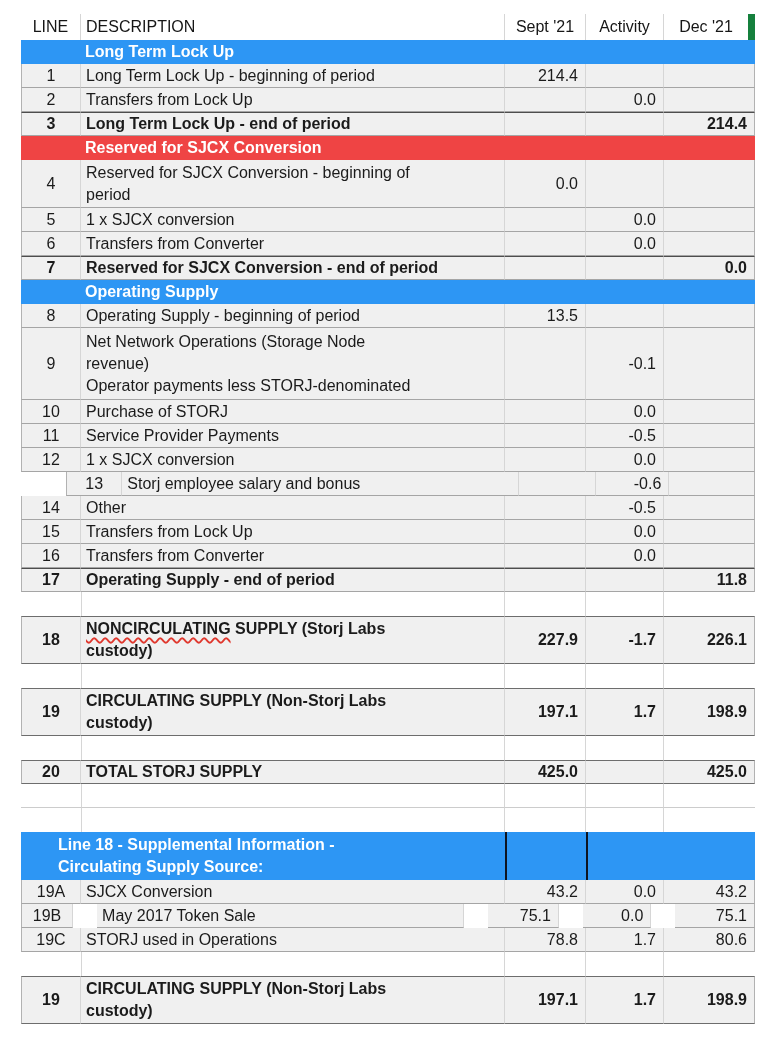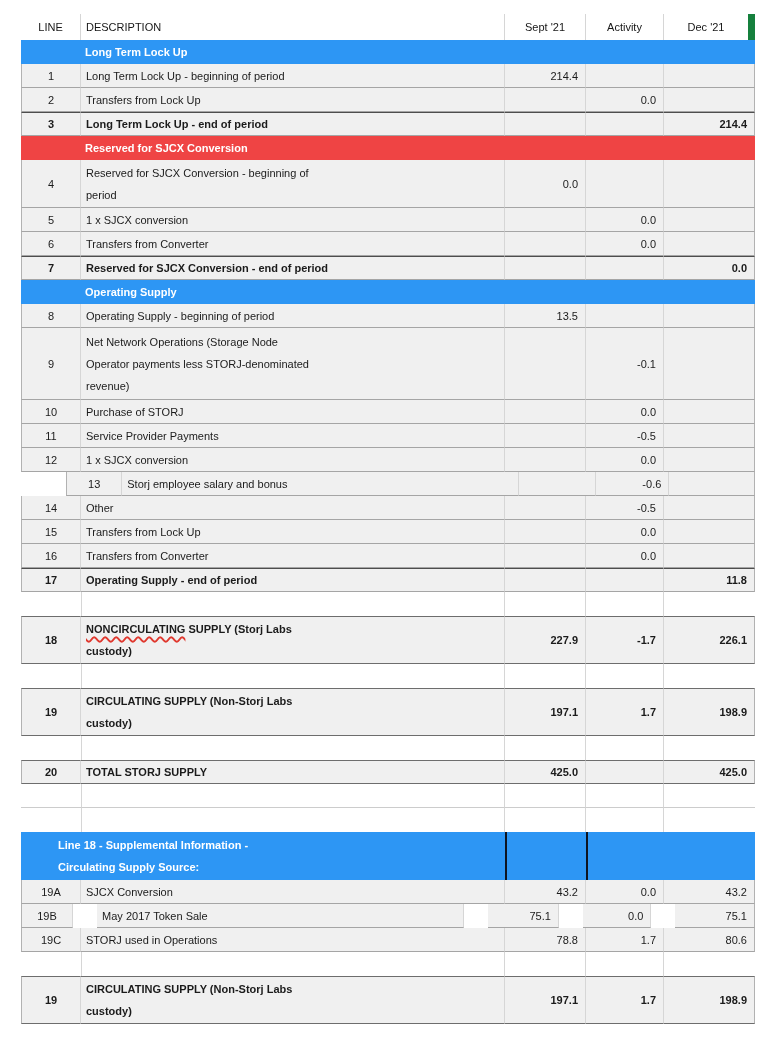--- a/index.html
+++ b/index.html
@@ -1,18 +1,18 @@
 <!DOCTYPE html>
 <html><head>
 <meta charset="utf-8">
 <style>
   html,body{margin:0;padding:0;background:#ffffff;}
   body{width:760px;height:1042px;font-family:"Liberation Sans",sans-serif;color:#1b1b1b;
        -webkit-font-smoothing:antialiased;}
-  #table{margin:14px 0 0 21px;width:734px;font-size:11px;}
+  #table{margin:14px 0 0 21px;width:734px;font-size:16px;}
   .row{display:flex;align-items:stretch;}
   .cell{box-sizing:border-box;display:flex;align-items:center;line-height:20px;overflow:hidden;}
   .c0{width:60px;justify-content:center;}
   .c1{width:424px;padding-left:5px;}
   .c2{width:81px;}
   .c3{width:78px;}
   .c4{width:91px;}
   .num{justify-content:flex-end;padding-right:7px;text-align:right;}
 
   
@@ -128,22 +128,22 @@
       <div class="cell c1">Operating Supply - beginning of period</div>
       <div class="cell c2 num">13.5</div>
       <div class="cell c3 num"></div>
       <div class="cell c4 num"></div>
     </div>
     <div class="row item" style="height: 72px;">
       <div class="cell c0">9</div>
       <div class="cell c1">
         <div class="desc-lines">
           <div class="desc-line">Net Network Operations (Storage Node</div>
+          <div class="desc-line">revenue)</div>
           <div class="desc-line">Operator payments less STORJ-denominated</div>
-          <div class="desc-line">revenue)</div>
         </div>
       </div>
       <div class="cell c2 num"></div>
       <div class="cell c3 num">-0.1</div>
       <div class="cell c4 num"></div>
     </div>
     <div class="row item" style="height: 24px;">
       <div class="cell c0">10</div>
       <div class="cell c1">Purchase of STORJ</div>
       <div class="cell c2 num"></div>

